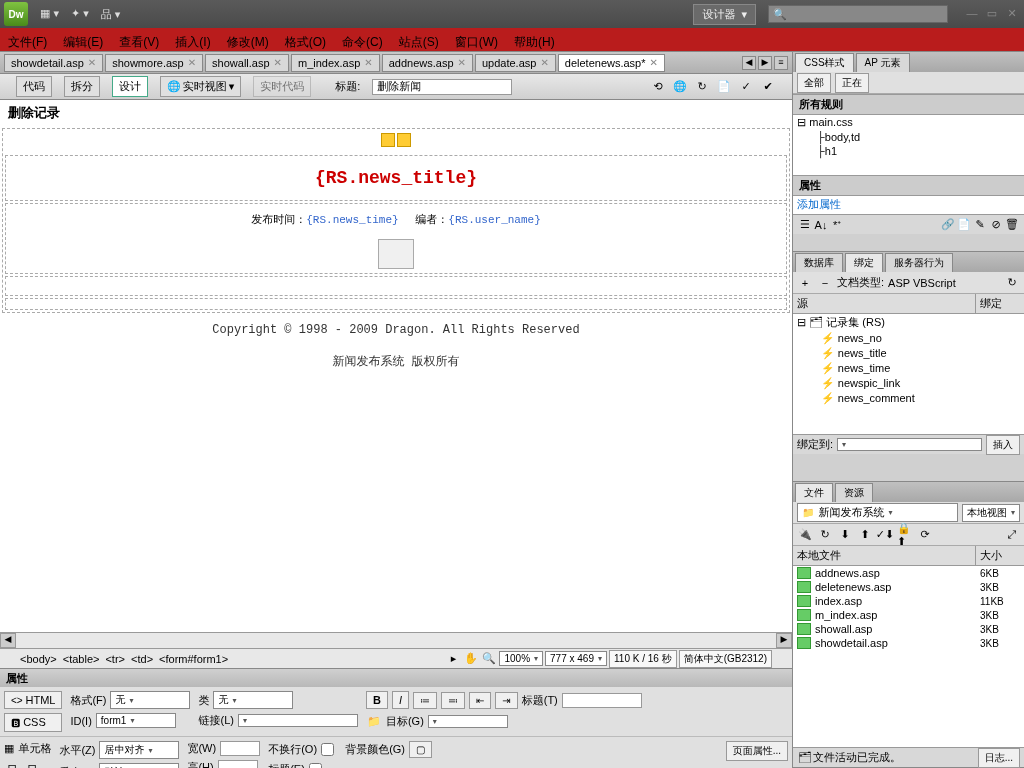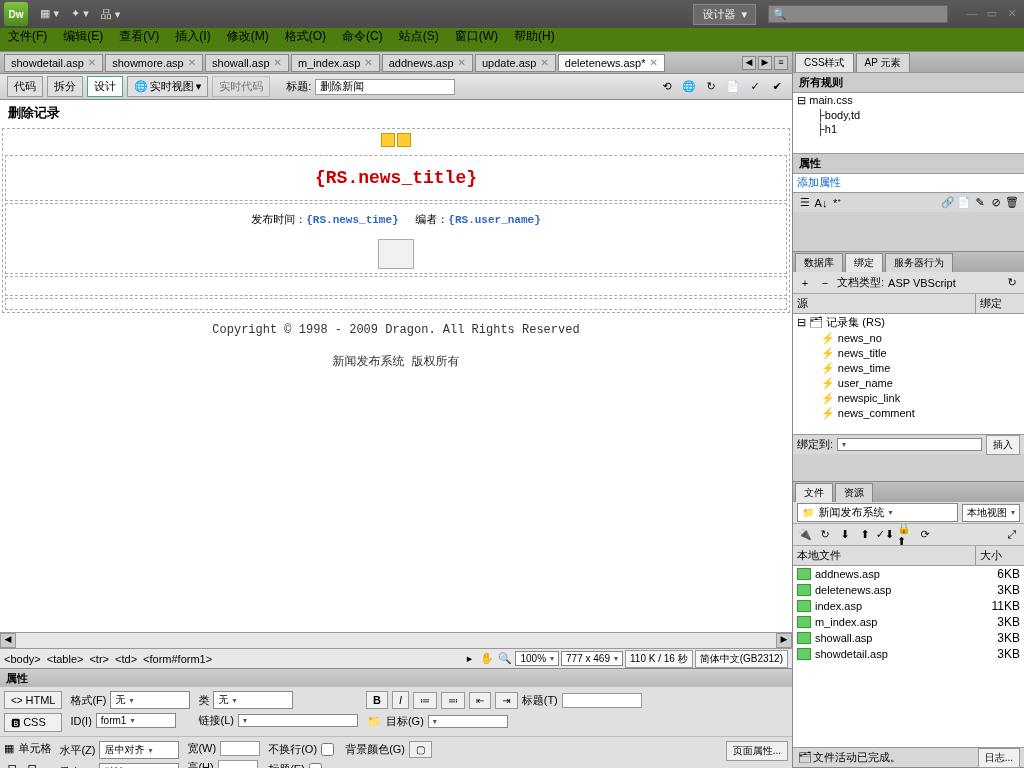--- a/index.html
+++ b/index.html
@@ -5,54 +5,54 @@
 * { margin: 0; padding: 0; box-sizing: border-box; font-family: "Microsoft YaHei", Arial, sans-serif; font-size: 11px; }
 body { background: #b8b8b8; width: 1024px; height: 768px; overflow: hidden; }
 .titlebar { height: 28px; background: linear-gradient(#5a5a5a, #4a4a4a); display: flex; align-items: center; padding: 0 4px; }
 .dw-logo { width: 24px; height: 24px; background: linear-gradient(#7fc241, #4a8a1a); border-radius: 3px; color: #fff; font-weight: bold; font-size: 10px; display: flex; align-items: center; justify-content: center; }
 .titlebar-btns { display: flex; gap: 12px; margin-left: 12px; }
 .titlebar-btn { color: #ddd; cursor: pointer; }
 .win-controls { margin-left: auto; display: flex; gap: 4px; align-items: center; }
 .win-btn { width: 16px; height: 14px; color: #888; cursor: pointer; text-align: center; }
 .workspace-sel { background: #6a6a6a; border: 1px solid #888; color: #eee; padding: 2px 8px; margin-right: 8px; display: flex; align-items: center; gap: 6px; }
 .search-box { width: 180px; height: 18px; background: #888; border: 1px solid #666; margin-right: 12px; display: flex; align-items: center; padding: 0 4px; }
-.menubar { height: 24px; background: #4d7c0f; display: flex; align-items: flex-start; padding: 0 8px; gap: 16px; border-bottom: 1px solid #888; }
+.menubar { height: 24px; background: #b91c1c; display: flex; align-items: flex-end; padding: 0 8px; gap: 16px; border-bottom: 1px solid #888; }
 .menu-item { cursor: pointer; font-size: 12px; }
 .main-area { display: flex; height: calc(100% - 52px); }
 .doc-area { flex: 1; display: flex; flex-direction: column; background: #b8b8b8; min-width: 0; }
 .tabs-bar { height: 22px; background: linear-gradient(#c8c8c8, #b0b0b0); display: flex; align-items: center; padding: 0 4px; border-bottom: 1px solid #888; }
 .doc-tab { background: #d8d8d8; border: 1px solid #888; padding: 2px 6px; margin-right: 2px; display: flex; align-items: center; gap: 4px; font-size: 10px; cursor: pointer; }
 .doc-tab.active { background: #fff; }
 .tab-close { color: #888; cursor: pointer; font-size: 10px; }
 .tab-nav { margin-left: auto; display: flex; gap: 2px; }
 .tab-nav-btn { width: 14px; height: 14px; background: #ccc; border: 1px solid #888; cursor: pointer; text-align: center; font-size: 9px; }
 .related-bar { height: 20px; background: #e0e0e0; display: flex; align-items: center; padding: 0 4px; gap: 12px; border-bottom: 1px solid #aaa; }
 .pill { background: #888; color: #fff; border-radius: 8px; padding: 1px 8px; font-size: 10px; }
 .related-file { color: #555; font-size: 10px; cursor: pointer; }
-.toolbar { height: 26px; background: linear-gradient(#e8e8e8, #d0d0d0); display: flex; align-items: center; padding: 0 7px; gap: 4px; border-bottom: 1px solid #888; }
+.toolbar { height: 26px; background: linear-gradient(#e8e8e8, #d0d0d0); display: flex; align-items: center; padding: 0 16px; gap: 12px; border-bottom: 1px solid #888; }
 .tb-btn { background: #e0e0e0; border: 1px solid #999; padding: 2px 6px; cursor: pointer; font-size: 10px; display: flex; align-items: center; gap: 2px; }
 .tb-btn.active { background: #fff; border-color: #4a8; }
 .tb-icon { width: 16px; height: 16px; cursor: pointer; display: inline-flex; align-items: center; justify-content: center; }
 .title-input { border: 1px solid #999; padding: 1px 4px; width: 140px; font-size: 11px; }
 .design-view { flex: 1; background: #fff; overflow: hidden; position: relative; }
 .banner { height: 160px; background: linear-gradient(#f8f8f8, #e8f0f8); position: relative; border-bottom: 1px dotted #aaa; }
 .banner-logo { position: absolute; left: 0; top: 70px; color: #3a7fc4; font-size: 28px; font-weight: bold; font-style: italic; }
 .page-heading { padding: 4px 8px; font-size: 13px; font-weight: bold; }
 .form-marker { text-align: center; padding: 4px; }
 .form-icon { display: inline-block; width: 14px; height: 14px; background: #fc3; border: 1px solid #c90; margin: 0 1px; }
 .dashed-box { border: 1px dashed #aaa; margin: 2px; }
 .news-title { text-align: center; color: #c00; font-family: "Courier New", monospace; font-size: 18px; font-weight: bold; padding: 12px; }
 .meta-row { text-align: center; padding: 8px; font-size: 12px; }
-.meta-val { color: #36c; font-family: "Courier New", monospace; font-weight: bold; }
+.meta-val { color: #36c; font-family: "Courier New", monospace; }
 .img-ph { width: 36px; height: 30px; border: 1px solid #aaa; margin: 4px auto; display: block; background: #f0f0f0; }
 .footer-txt { text-align: center; padding: 8px; font-size: 12px; color: #333; font-family: "Courier New", monospace; }
 .hscroll { height: 16px; background: #ddd; border-top: 1px solid #999; display: flex; }
 .hscroll-track { flex: 1; background: #e8e8e8; }
 .hscroll-btn { width: 16px; background: #ccc; border: 1px solid #999; text-align: center; font-size: 9px; cursor: pointer; }
-.tag-selector { height: 20px; background: #e8e8e8; display: flex; align-items: center; padding: 0 4px; border-top: 1px solid #999; font-family: "Courier New", monospace; font-size: 10px; }
+.tag-selector { height: 20px; background: #e8e8e8; display: flex; align-items: center; padding: 0 20px; border-top: 1px solid #999; font-family: "Courier New", monospace; font-size: 10px; }
 .tag-sel-tag { cursor: pointer; }
 .status-right { margin-left: auto; display: flex; align-items: center; gap: 2px; }
 .status-box { border: 1px solid #999; padding: 1px 4px; font-size: 10px; background: #f8f8f8; }
 .prop-panel { height: 100px; background: #e0e0e0; border-top: 1px solid #888; }
 .prop-header { height: 18px; background: linear-gradient(#d0d0d0, #b8b8b8); display: flex; align-items: center; padding: 0 6px; font-weight: bold; }
 .prop-body { display: flex; padding: 4px; gap: 8px; }
 .prop-col { display: flex; flex-direction: column; gap: 4px; }
 .prop-row { display: flex; align-items: center; gap: 4px; }
 .prop-btn { border: 1px solid #999; background: #f0f0f0; padding: 2px 6px; cursor: pointer; font-size: 10px; }
 .prop-input { border: 1px solid #999; padding: 1px 4px; width: 80px; font-size: 10px; }
@@ -67,21 +67,21 @@
 .tree-indent { display: inline-block; }
 .panel-section-h { background: #ccc; padding: 2px 6px; font-weight: bold; font-size: 11px; border-top: 1px solid #999; border-bottom: 1px solid #999; }
 .link-blue { color: #06c; cursor: pointer; }
 .bind-header { display: flex; background: #ddd; border-bottom: 1px solid #999; font-size: 10px; }
 .bind-col1 { flex: 1; padding: 2px 4px; border-right: 1px solid #999; }
 .bind-col2 { width: 48px; padding: 2px 4px; }
 .lightning { color: #fa0; font-weight: bold; }
 .file-row { display: flex; padding: 1px 4px; align-items: center; }
 .file-icon { width: 14px; height: 12px; background: #6c6; border: 1px solid #393; margin-right: 4px; }
 .file-name { flex: 1; font-size: 11px; }
-.file-size { width: 40px; text-align: right; font-size: 12px; }
+.file-size { width: 40px; font-size: 10px; }
 .panel-footer { height: 20px; background: #d8d8d8; display: flex; align-items: center; padding: 0 4px; border-top: 1px solid #999; font-size: 10px; }
 .dd { border: 1px solid #888; background: #fff; padding: 1px 4px; font-size: 10px; display: flex; align-items: center; gap: 4px; cursor: pointer; }
 .dd::after { content: "▾"; font-size: 8px; color: #555; }
 </style>
 </head>
 <body>
 
 <div class="titlebar">
   <div class="dw-logo">Dw</div>
   <div class="titlebar-btns">
@@ -323,20 +323,24 @@
     </div>
   </div>
 
   <div class="panels">
 
     <div class="panel" style="flex:0 0 200px">
       <div class="panel-tabs">
         <div class="panel-tab active">CSS样式</div>
         <div class="panel-tab">AP 元素</div>
       </div>
+      <div class="panel-toolbar">
+        <span class="prop-btn">全部</span>
+        <span class="prop-btn">正在</span>
+      </div>
       <div class="panel-section-h">所有规则</div>
       <div class="panel-content" style="height:60px">
         <div class="tree-row">⊟ <span>main.css</span></div>
         <div class="tree-row"><span class="tree-indent" style="width:20px"></span>├<span>body,td</span></div>
         <div class="tree-row"><span class="tree-indent" style="width:20px"></span>├<span>h1</span></div>
       </div>
       <div class="panel-section-h">属性</div>
       <div class="panel-content" style="height:18px">
         <div class="tree-row link-blue">添加属性</div>
       </div>
@@ -368,21 +372,20 @@
       </div>
       <div class="bind-header">
         <div class="bind-col1">源</div>
         <div class="bind-col2">绑定</div>
       </div>
       <div class="panel-content" style="height:120px">
         <div class="tree-row">⊟ 🗂 <span>记录集 (RS)</span></div>
         <div class="tree-row"><span class="tree-indent" style="width:24px"></span><span class="lightning">⚡</span> <span>news_no</span></div>
         <div class="tree-row"><span class="tree-indent" style="width:24px"></span><span class="lightning">⚡</span> <span>news_title</span></div>
         <div class="tree-row"><span class="tree-indent" style="width:24px"></span><span class="lightning">⚡</span> <span>news_time</span></div>
-        <div class="tree-row"><span class="tree-indent" style="width:24px"></span><span class="lightning">⚡</span> <span>user_name</span></div>
         <div class="tree-row"><span class="tree-indent" style="width:24px"></span><span class="lightning">⚡</span> <span>newspic_link</span></div>
         <div class="tree-row"><span class="tree-indent" style="width:24px"></span><span class="lightning">⚡</span> <span>news_comment</span></div>
       </div>
       <div class="panel-footer">
         <span>绑定到:</span>
         <span class="dd" style="flex:1;margin:0 4px"></span>
         <span class="prop-btn">插入</span>
       </div>
     </div>
 

